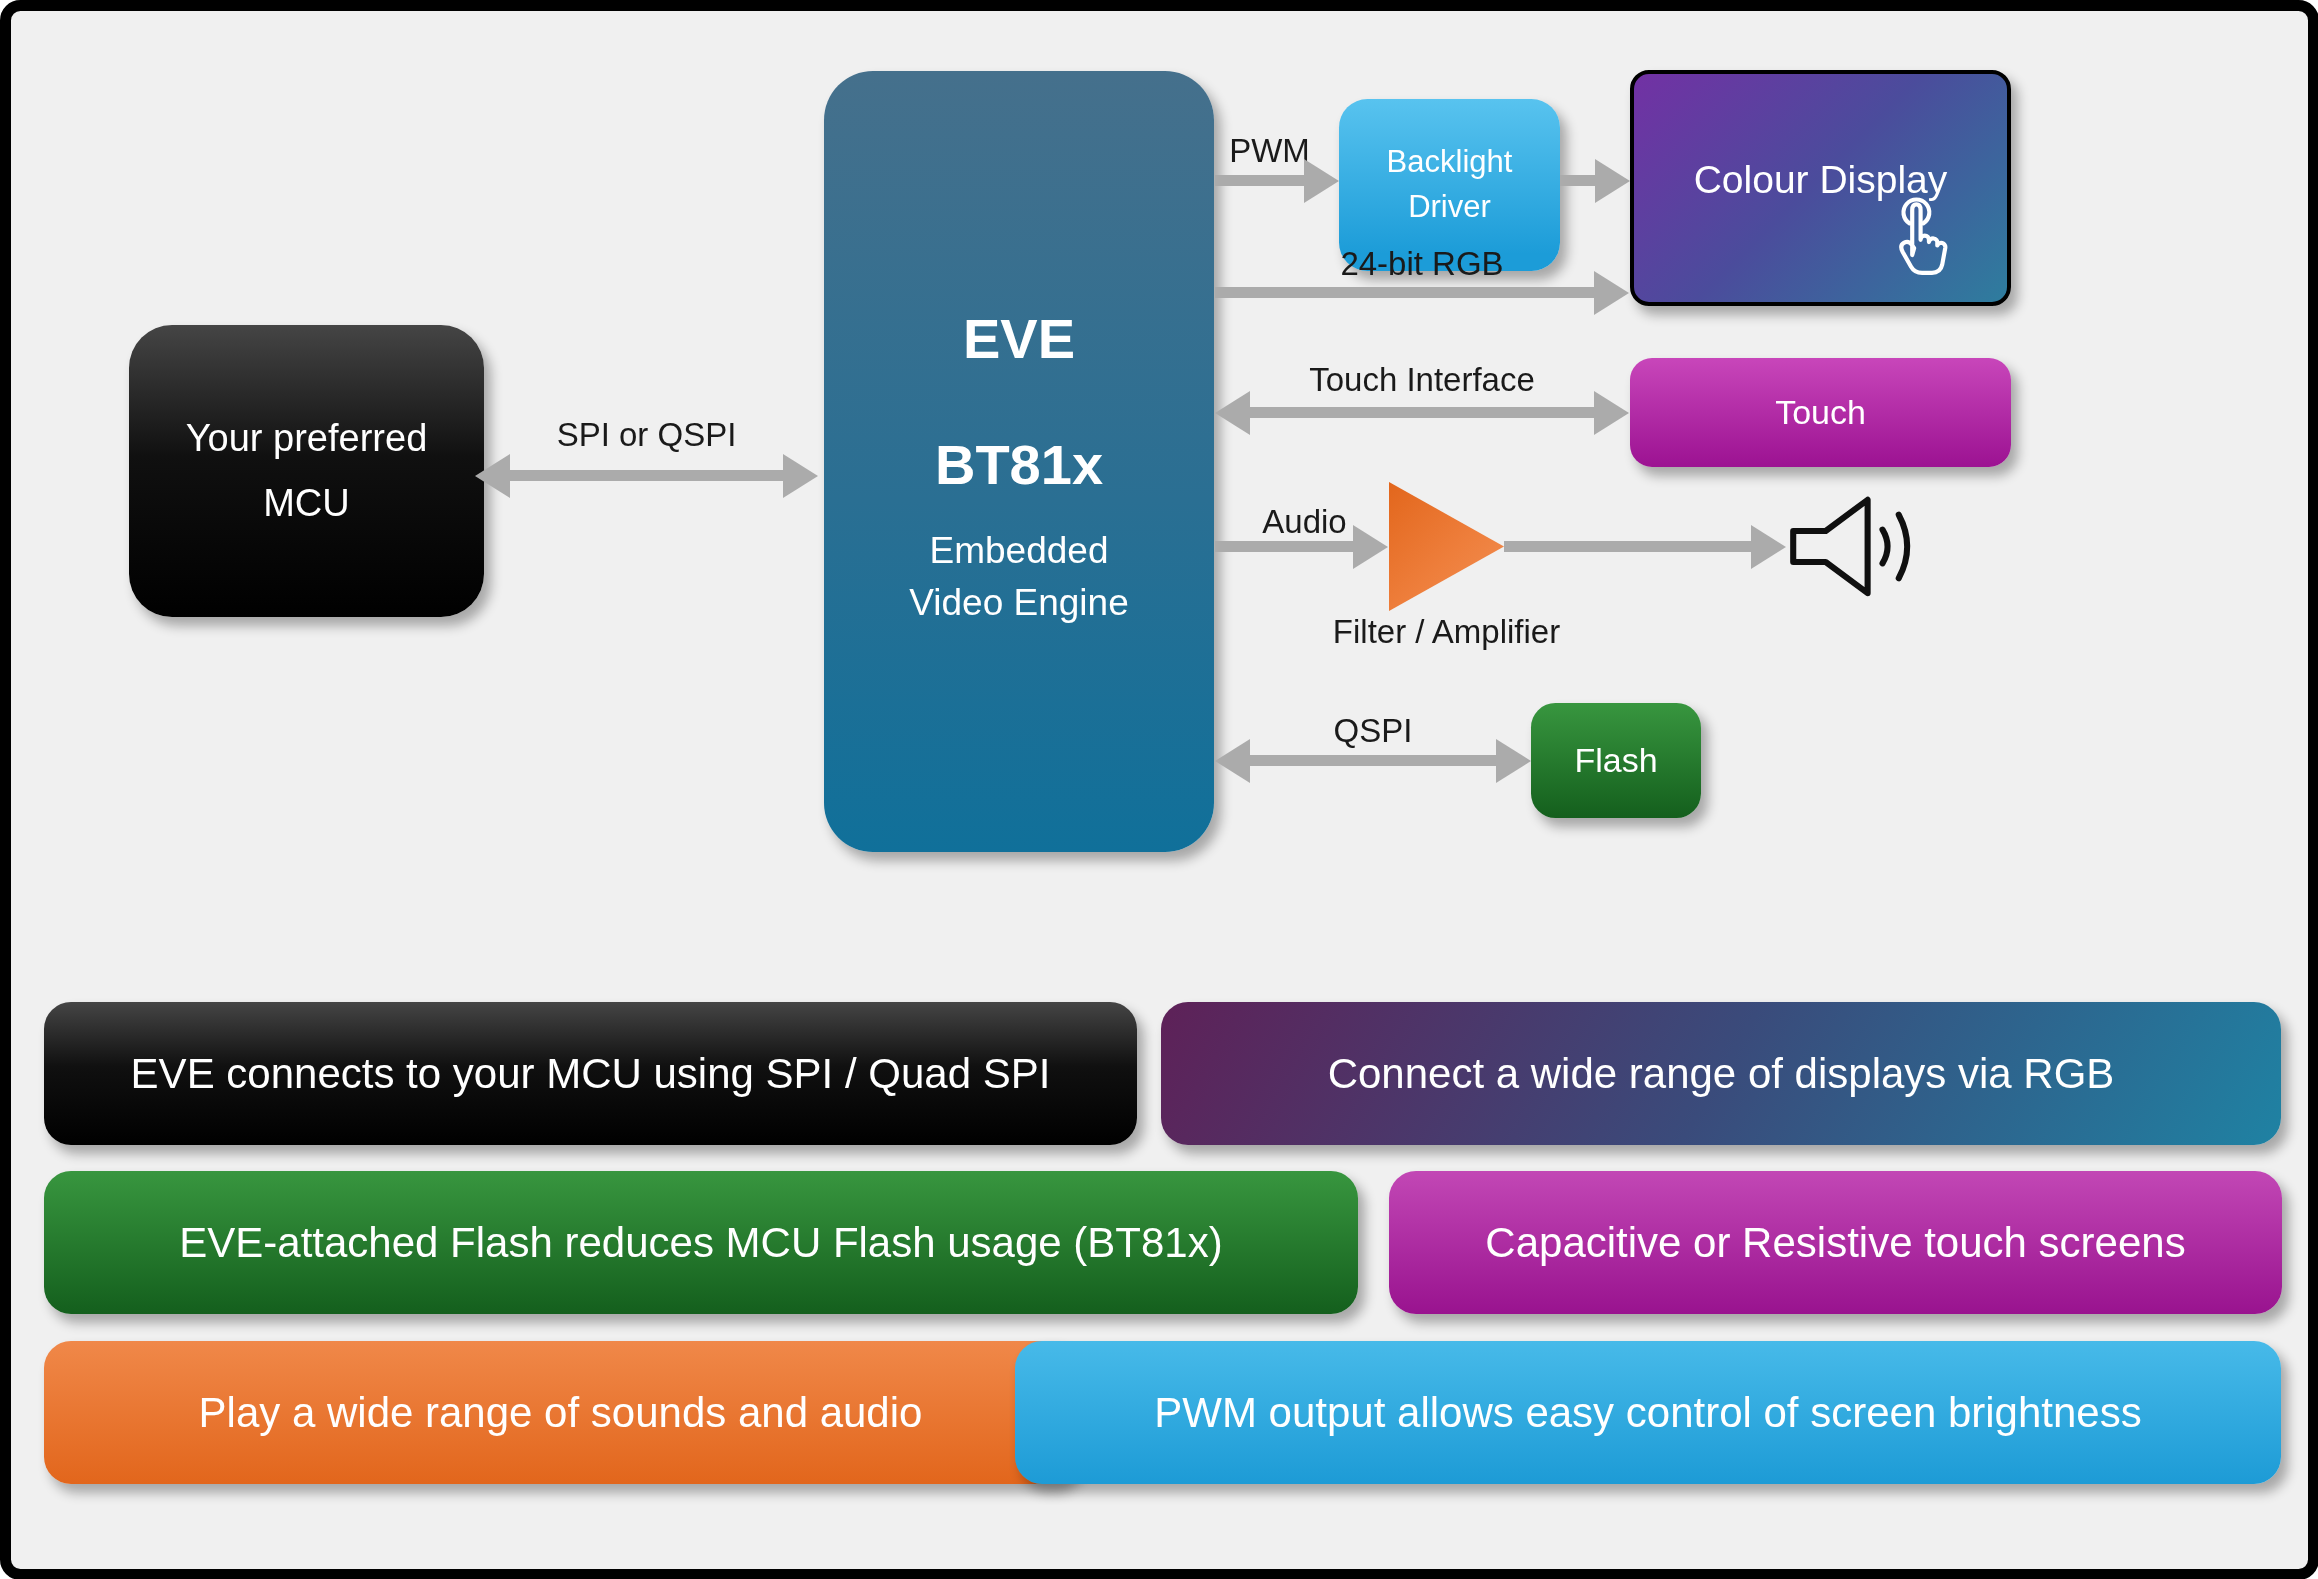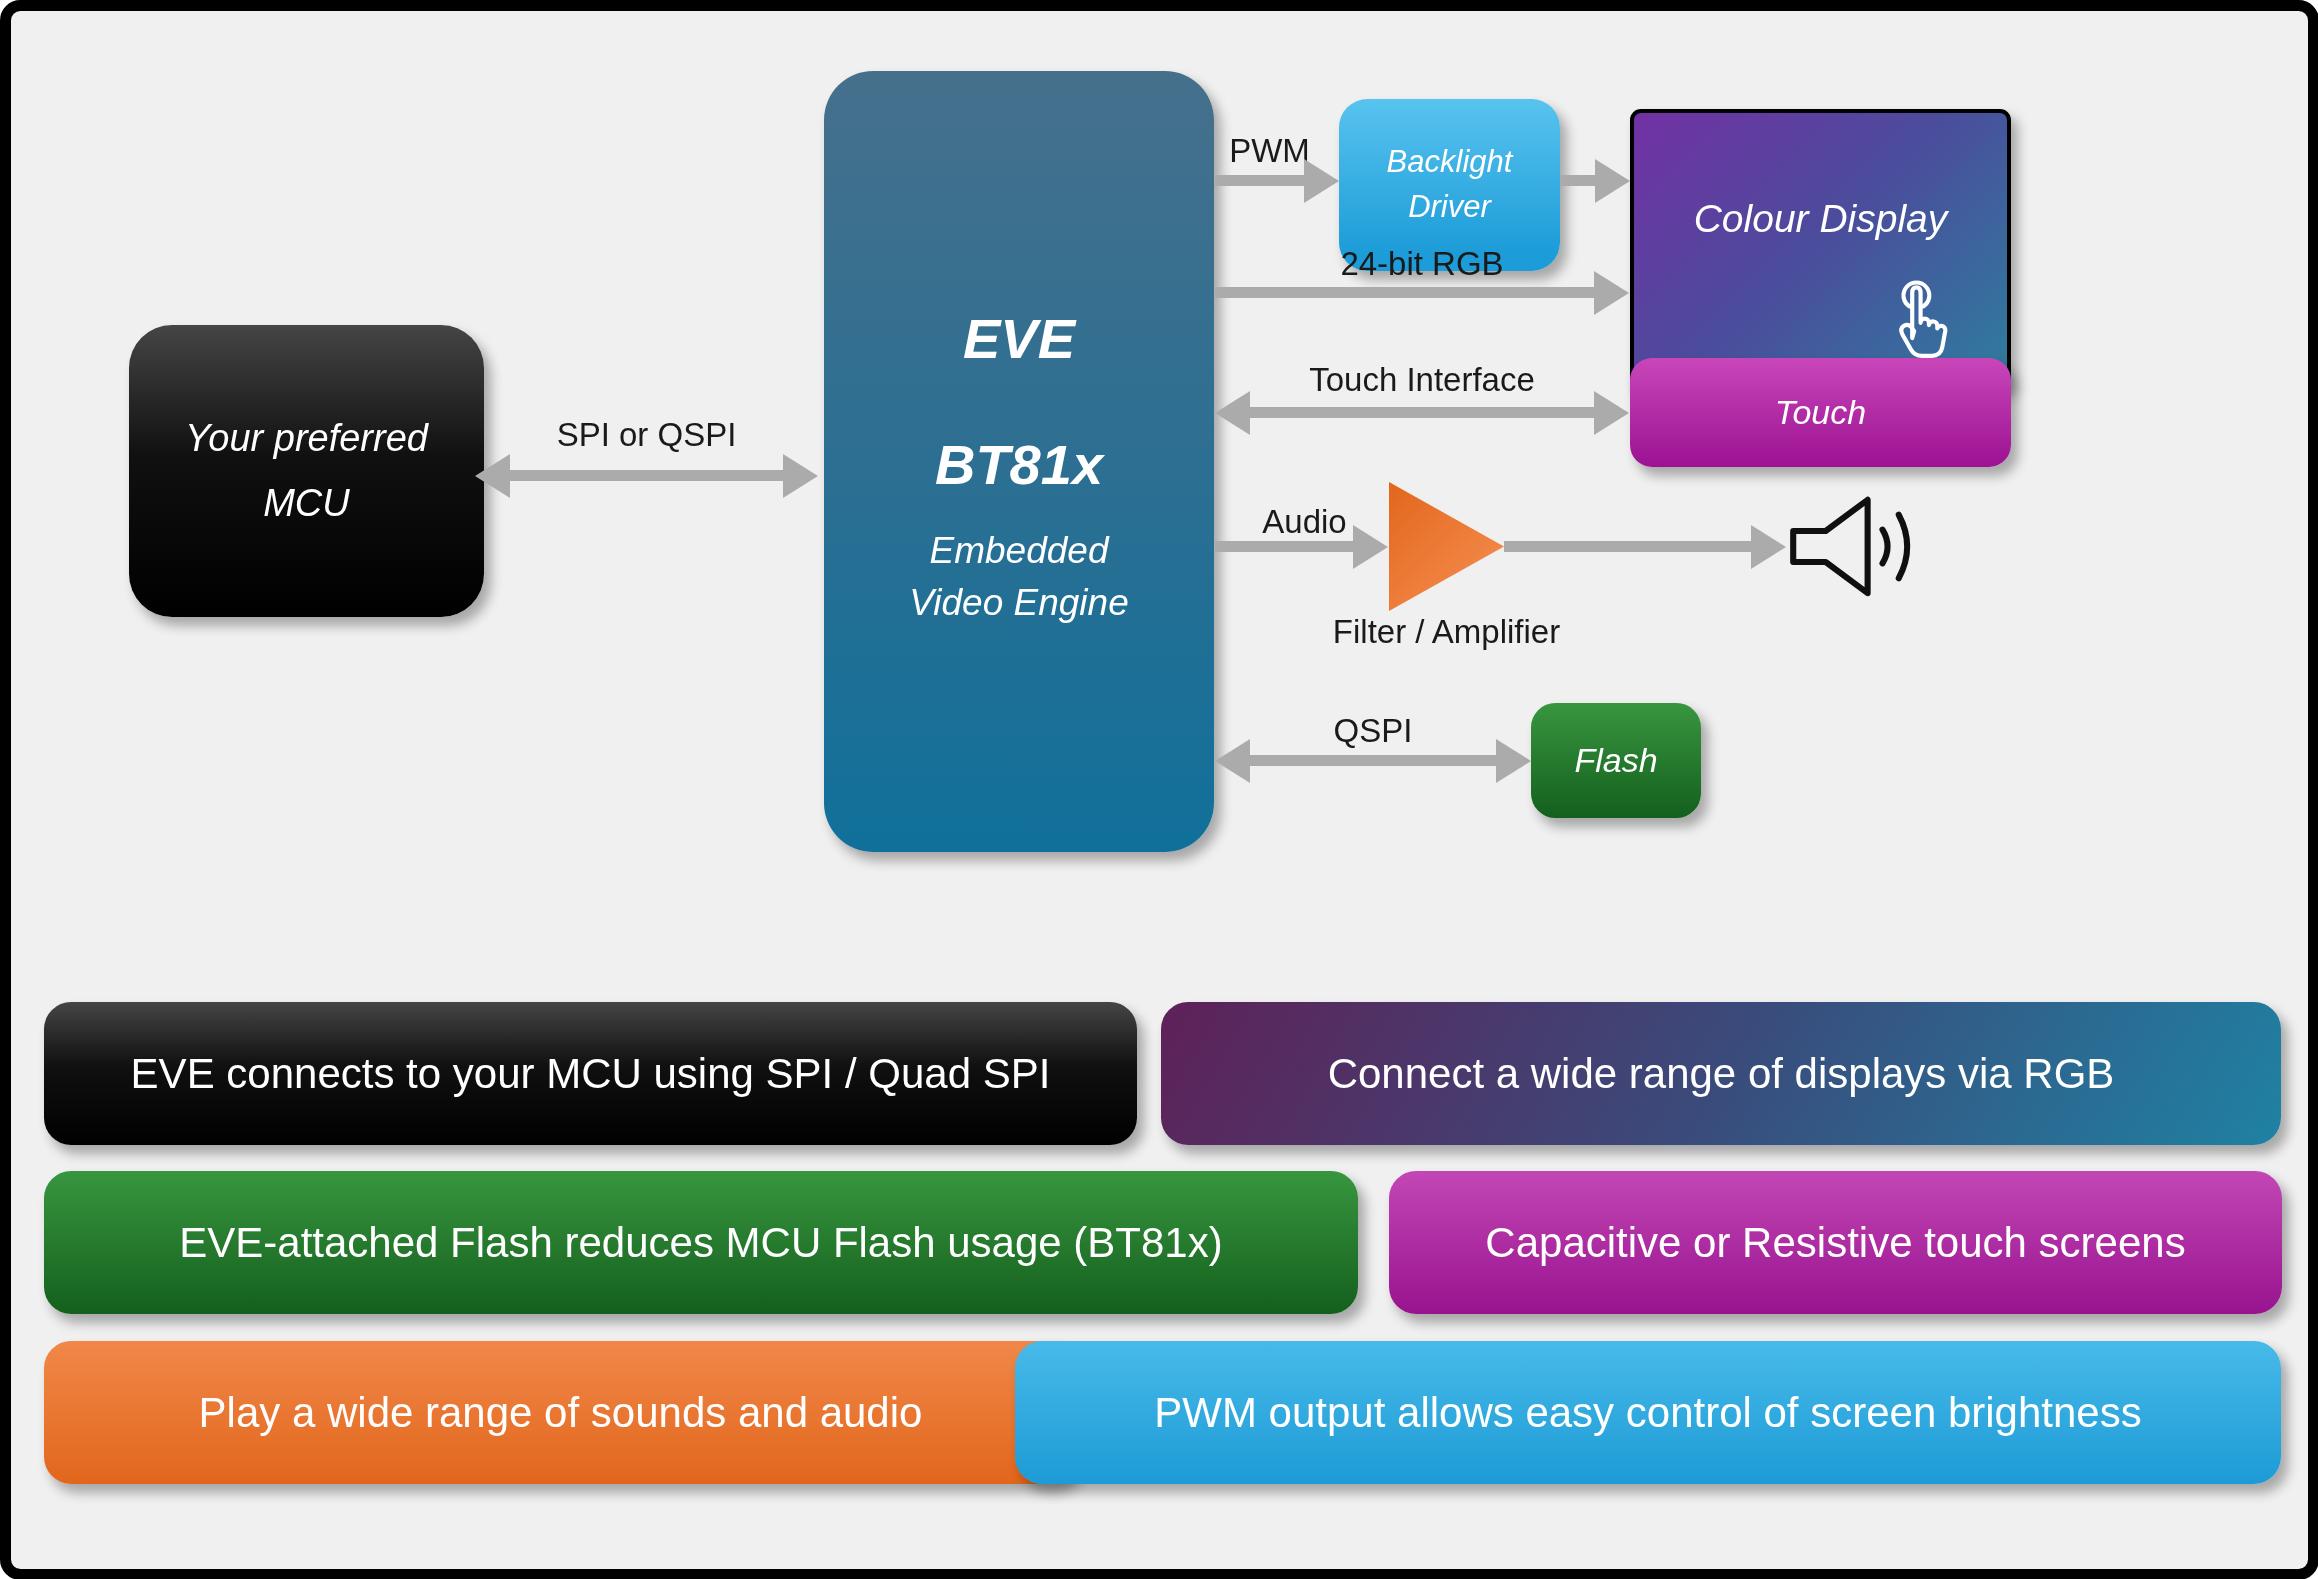--- a/index.html
+++ b/index.html
@@ -1,19 +1,19 @@
 <!DOCTYPE html>
 <html style="font-size:11px"><head>
 <meta charset="utf-8">
 <style>
   html,body{margin:0;padding:0;background:#ffffff;}
   body{width:2319px;height:1580px;position:relative;font-family:"Liberation Sans",sans-serif;}
   .frame{position:absolute;inset:0;border:11px solid #000;border-radius:20.4px;background:#F0F0F0;box-sizing:border-box;}
   
-  .box{position:absolute;color:#fff;display:flex;flex-direction:column;align-items:center;justify-content:center;text-align:center;font-style:italic;}
+  .box{position:absolute;color:#fff;display:flex;flex-direction:column;align-items:center;justify-content:center;text-align:center;}
   .sh{box-shadow:6.8px 8.1px 12.2px rgba(0,0,0,.30);}
   .lbl{position:absolute;color:#1A1A1A;font-size:33px;line-height:1.25;text-align:center;}
   
   .arrow{position:absolute;display:flex;align-items:center;height:45px;}
   .arrow .shaft{flex:1;height:11px;background:#ABABAB;}
   .arrow .head{width:0;height:0;border-top:22.4px solid transparent;border-bottom:22.4px solid transparent;}
   .arrow .head.r{border-left:35px solid #ABABAB;}
   .arrow .head.l{border-right:35px solid #ABABAB;}
   
   .g-black{background:linear-gradient(180deg,#454545 0%,#101010 45%,#000 100%);}
@@ -28,21 +28,21 @@
   .g-blue{background:linear-gradient(180deg,#47BAE9 0%,#1D9BD6 100%);}
   
   .mcu{left:118px;top:314px;width:355px;height:292px;border-radius:43px;font-size:38px;line-height:1.5;gap:8px;}
   .eve{left:813px;top:60px;width:390px;height:781px;border-radius:49px;}
   .eve span{position:absolute;width:100%;left:0;}
   .eve-title{top:235px;font-size:56px;font-weight:700;}
   .eve-model{top:361px;font-size:56px;font-weight:700;}
   .eve-d1{top:459px;font-size:37px;}
   .eve-d2{top:511px;font-size:37px;}
   .backlight{left:1328px;top:88px;width:221px;height:172px;border-radius:28.5px;font-size:31px;line-height:1.45;}
-  .display{left:1619px;top:59px;width:381px;height:280px;border-radius:11px;border:4.1px solid #000;box-sizing:border-box;margin-top:39px;}
+  .display{left:1619px;top:59px;width:381px;height:236px;border-radius:19px;border:4.1px solid #000;box-sizing:border-box;}
   .display-lbl{position:absolute;top:84px;width:100%;left:0;font-size:39px;text-align:center;}
   .touchbox{left:1619px;top:347px;width:381px;height:109px;border-radius:22px;font-size:34px;}
   .flash{left:1520px;top:692px;width:170px;height:115px;border-radius:24.4px;font-size:34px;}
   .amp-tri{position:absolute;left:1378px;top:471px;width:115px;height:129px;
            background:linear-gradient(135deg,#E2661C 0%,#EE7E3B 55%,#F29055 100%);
            clip-path:polygon(0 0,100% 50%,0 100%);
            filter:drop-shadow(5.4px 6.1px 6.1px rgba(0,0,0,.35));}
   .icon-svg{position:absolute;}
   
   .banner{position:absolute;height:143px;border-radius:27px;display:flex;align-items:center;justify-content:center;color:#fff;font-size:42px;text-align:center;}

